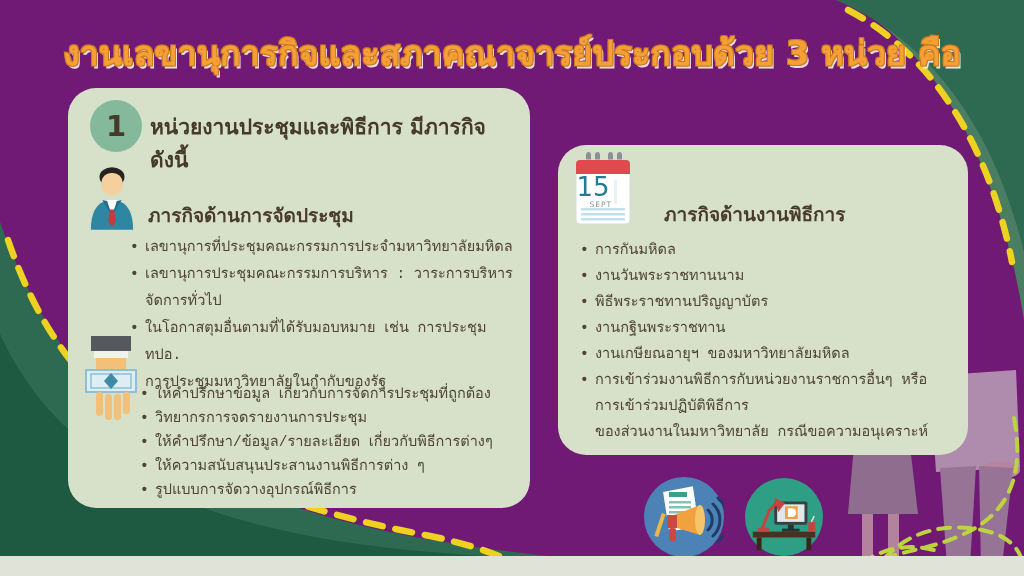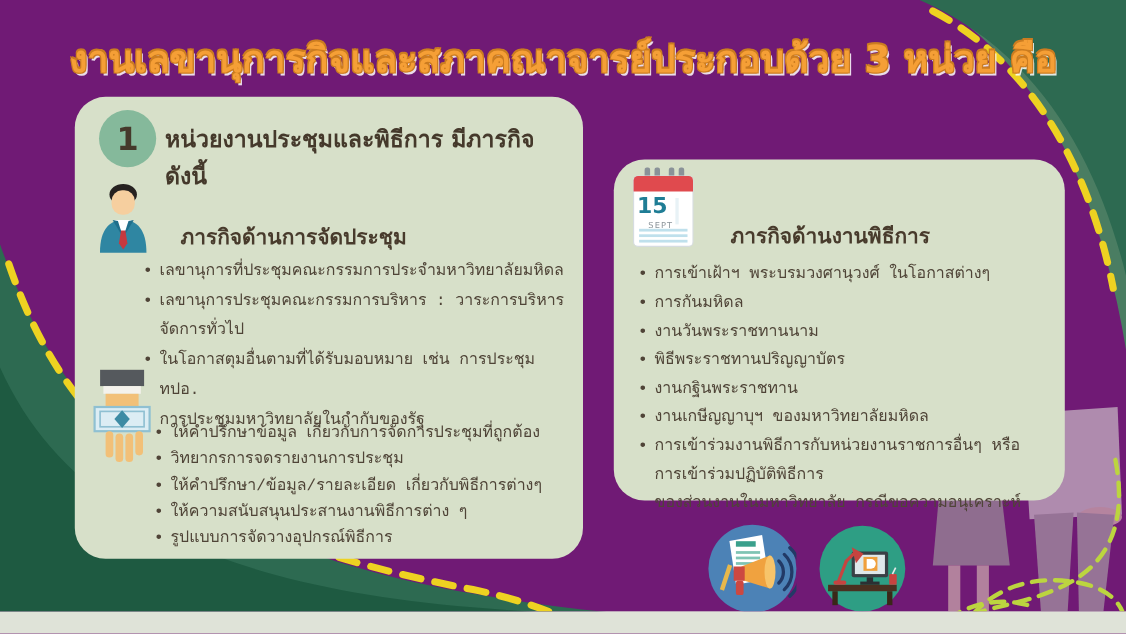--- a/index.html
+++ b/index.html
@@ -24,41 +24,41 @@
   .badge{
     position:absolute;left:22px;top:12px;width:52px;height:52px;border-radius:50%;
     background:#85b99b;display:flex;align-items:center;justify-content:center;
     font-size:29px;font-weight:bold;color:#45392b;
   }
   .unit-heading{
     position:absolute;left:82px;top:22px;width:370px;
     font-size:21px;font-weight:bold;color:#45392b;
   }
   .sec-heading{position:absolute;font-size:19px;font-weight:bold;color:#483b2c;}
-  .h-meeting{left:96px;top:96px;}
+  .h-meeting{left:80px;top:96px;}
   .h-service{left:86px;top:264px;}
   .h-ceremony{left:92px;top:38px;margin-left:14px;}
   
   ul.blist{list-style:none;margin:0;padding:0;position:absolute;color:#4f4437;font-family:Liberation Mono, monospace;}
   ul.blist li{position:relative;padding-left:15px;}
   ul.blist li::before{
     content:"\2022";position:absolute;left:0;top:0;color:#4f4437;font-weight:bold;
   }
   ul.blist li.cont::before{content:"";}
   .l-meeting{left:62px;top:146px;width:384px;font-size:14.5px;line-height:27px;}
   .l-service{left:72px;top:294px;width:380px;font-size:14.5px;line-height:24px;}
   .l-ceremony{left:22px;top:92px;width:372px;font-size:14.5px;line-height:26px;}
   
   .icon-wrap{position:absolute;z-index:2;}
   .businessman{left:20px;top:78px;width:48px;height:64px;}
   .moneyhand{left:16px;top:248px;width:54px;height:92px;}
   .calendar{left:16px;top:7px;width:58px;height:78px;}
   .cal-day{
     position:absolute;left:0;top:24px;width:38px;text-align:center;
-    font-size:20px;font-weight:bold;color:#1f7d95;line-height:23px;
+    font-size:26px;font-weight:normal;color:#1f7d95;line-height:23px;
   }
   .cal-month{
     position:absolute;left:0;top:48px;width:38px;text-align:right;
     font-size:7.5px;color:#8b949a;letter-spacing:1px;
   }
   .foot-circle{position:absolute;border-radius:50%;z-index:2;}
   .circ-megaphone{left:644px;top:477px;width:80px;height:80px;background:#4c82b6;}
   .circ-desk{left:745px;top:478px;width:78px;height:78px;background:#2e9e84;}
   .foot-circle svg{position:absolute;left:0;top:0;width:100%;height:100%;}
 </style>
@@ -161,26 +161,25 @@
         <rect x="7" y="56" width="44" height="2.5" fill="#bfe0ec"></rect>
         <rect x="7" y="61" width="44" height="2.5" fill="#bfe0ec"></rect>
         <rect x="7" y="66" width="44" height="2.5" fill="#bfe0ec"></rect>
         <rect x="40" y="28" width="3" height="24" fill="#e8f2f6"></rect>
       </svg>
       <span class="cal-day">15</span>
       <span class="cal-month">SEPT</span>
     </span>
     <h2 class="sec-heading h-ceremony">ภารกิจด้านงานพิธีการ</h2>
     <ul class="blist l-ceremony">
-      <li>การเข้าเฝ้าฯ พระบรมวงศานุวงศ์ ในโอกาสต่างๆ</li>
       <li>การกันมหิดล</li>
       <li>งานวันพระราชทานนาม</li>
       <li>พิธีพระราชทานปริญญาบัตร</li>
       <li>งานกฐินพระราชทาน</li>
-      <li>งานเกษีญญาบุฯ ของมหาวิทยาลัยมหิดล</li>
+      <li>งานเกษียณอายุฯ ของมหาวิทยาลัยมหิดล</li>
       <li>การเข้าร่วมงานพิธีการกับหน่วยงานราชการอื่นๆ หรือการเข้าร่วมปฏิบัติพิธีการ</li>
       <li class="cont">ของส่วนงานในมหาวิทยาลัย กรณีขอความอนุเคราะห์</li>
     </ul>
   </section>
 
   <div class="foot-circle circ-megaphone">
     <svg viewBox="0 0 80 80">
       <path d="M20,14 L50,10 L54,50 L24,54 Z" fill="#ffffff" transform="rotate(-3 37 32)"></path>
       <rect x="25" y="15" width="18" height="5" fill="#3aa08c"></rect>
       <rect x="25" y="24" width="22" height="2.5" fill="#7fc4b4"></rect>

